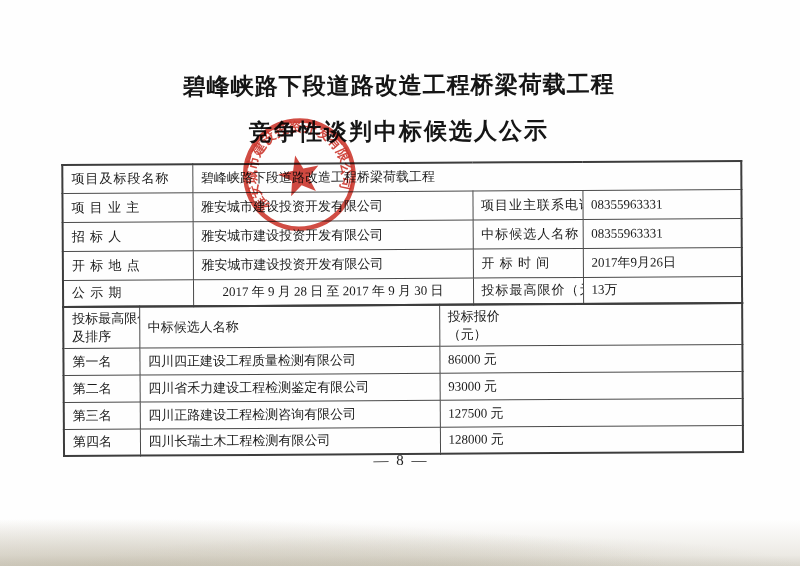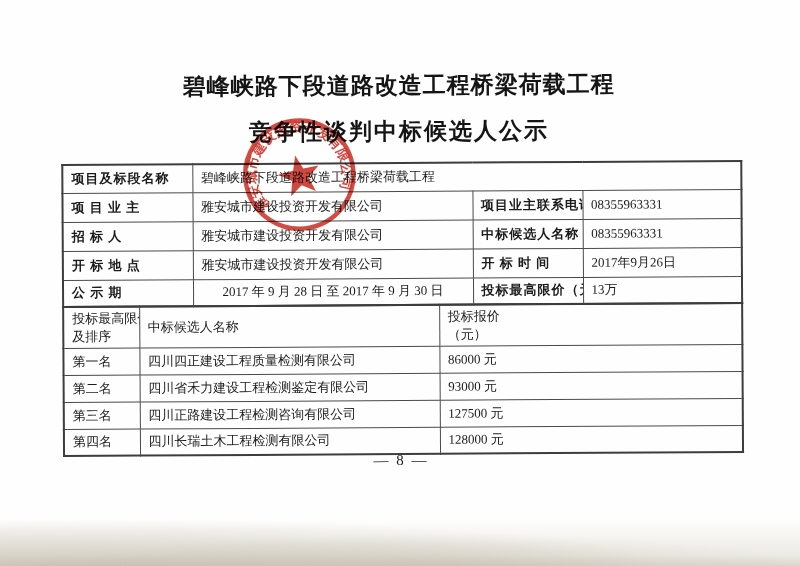--- a/index.html
+++ b/index.html
@@ -32,21 +32,21 @@
     font-size:13px;color:#1b1b1b;
   }
   table.info{top:162px;width:679px;border:2px solid #3d3d3d;}
   table.cand{top:304px;width:679px;border:2px solid #3d3d3d;}
   td{
     border:1px solid #4a4a4a;
     padding:0 8px;
     overflow:hidden;white-space:nowrap;
     vertical-align:middle;
   }
-  td.lbl{letter-spacing:1px;font-weight:bold;}
+  td.lbl{letter-spacing:1px;}
   td.center{text-align:center;}
   .two-line div{line-height:18px;}
   .pagenum{
     position:absolute;top:452px;left:0;width:100%;
     text-align:center;font-size:15px;color:#222;
     letter-spacing:2px;
   }
   .stamp{
     position:absolute;left:241px;top:115px;
     width:118px;height:118px;

